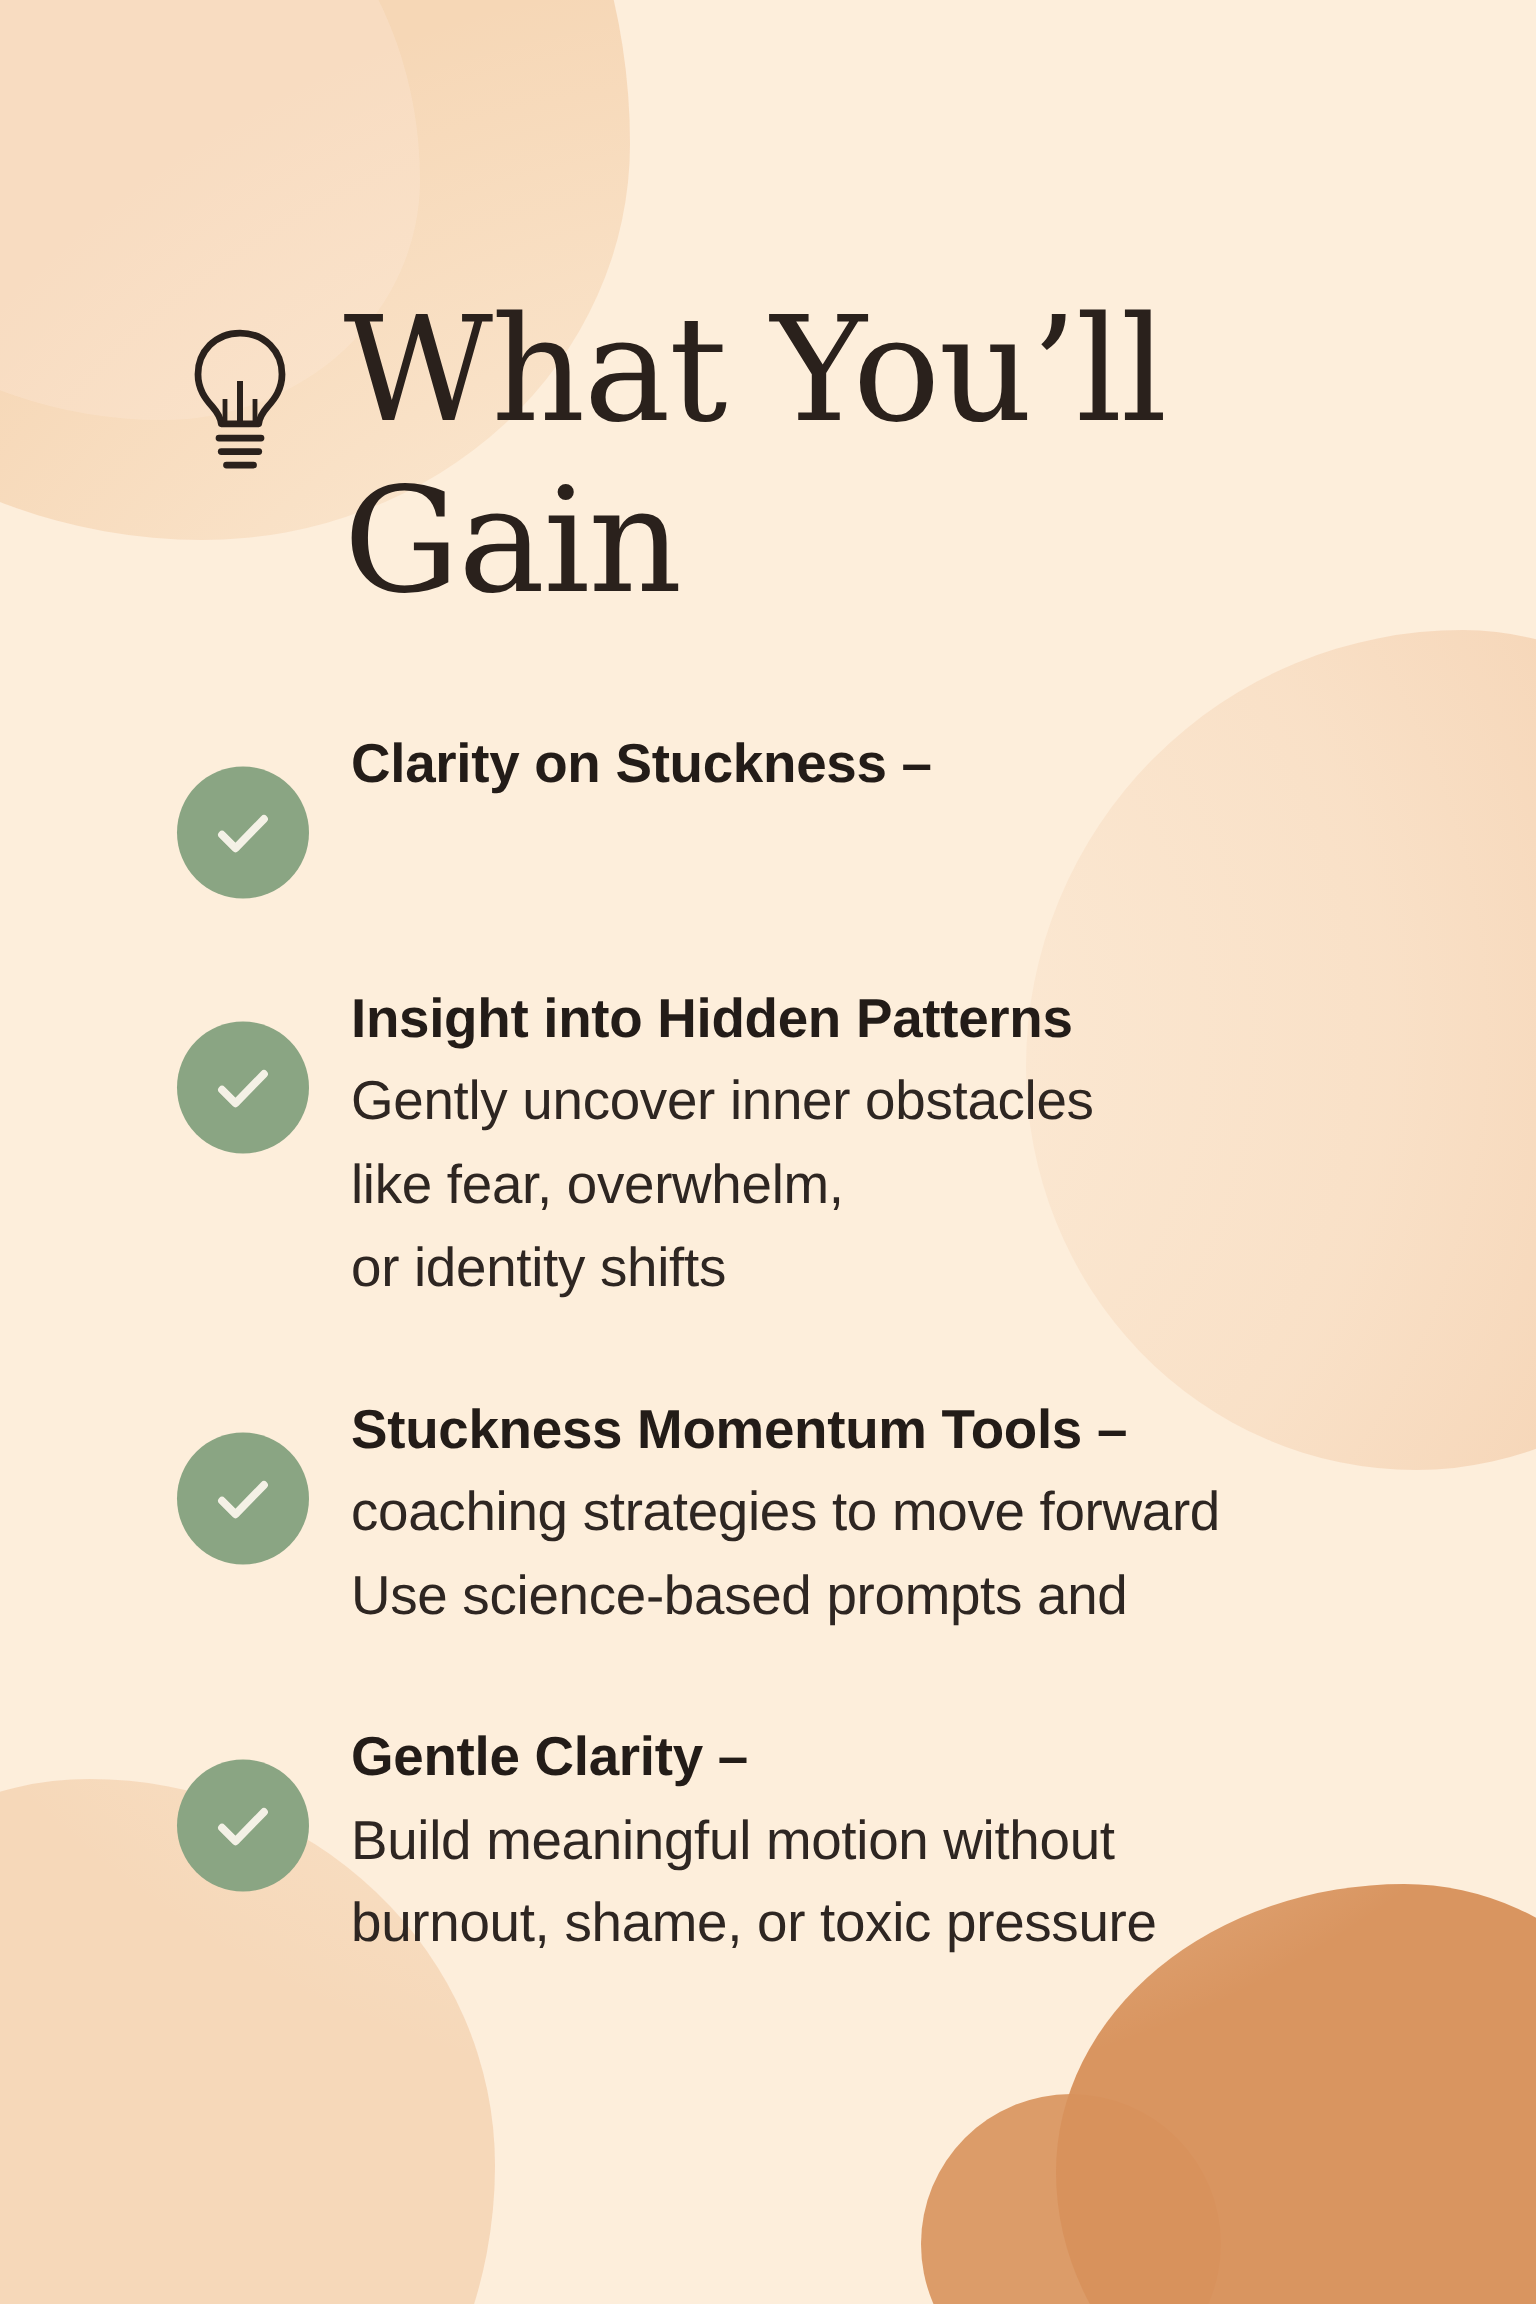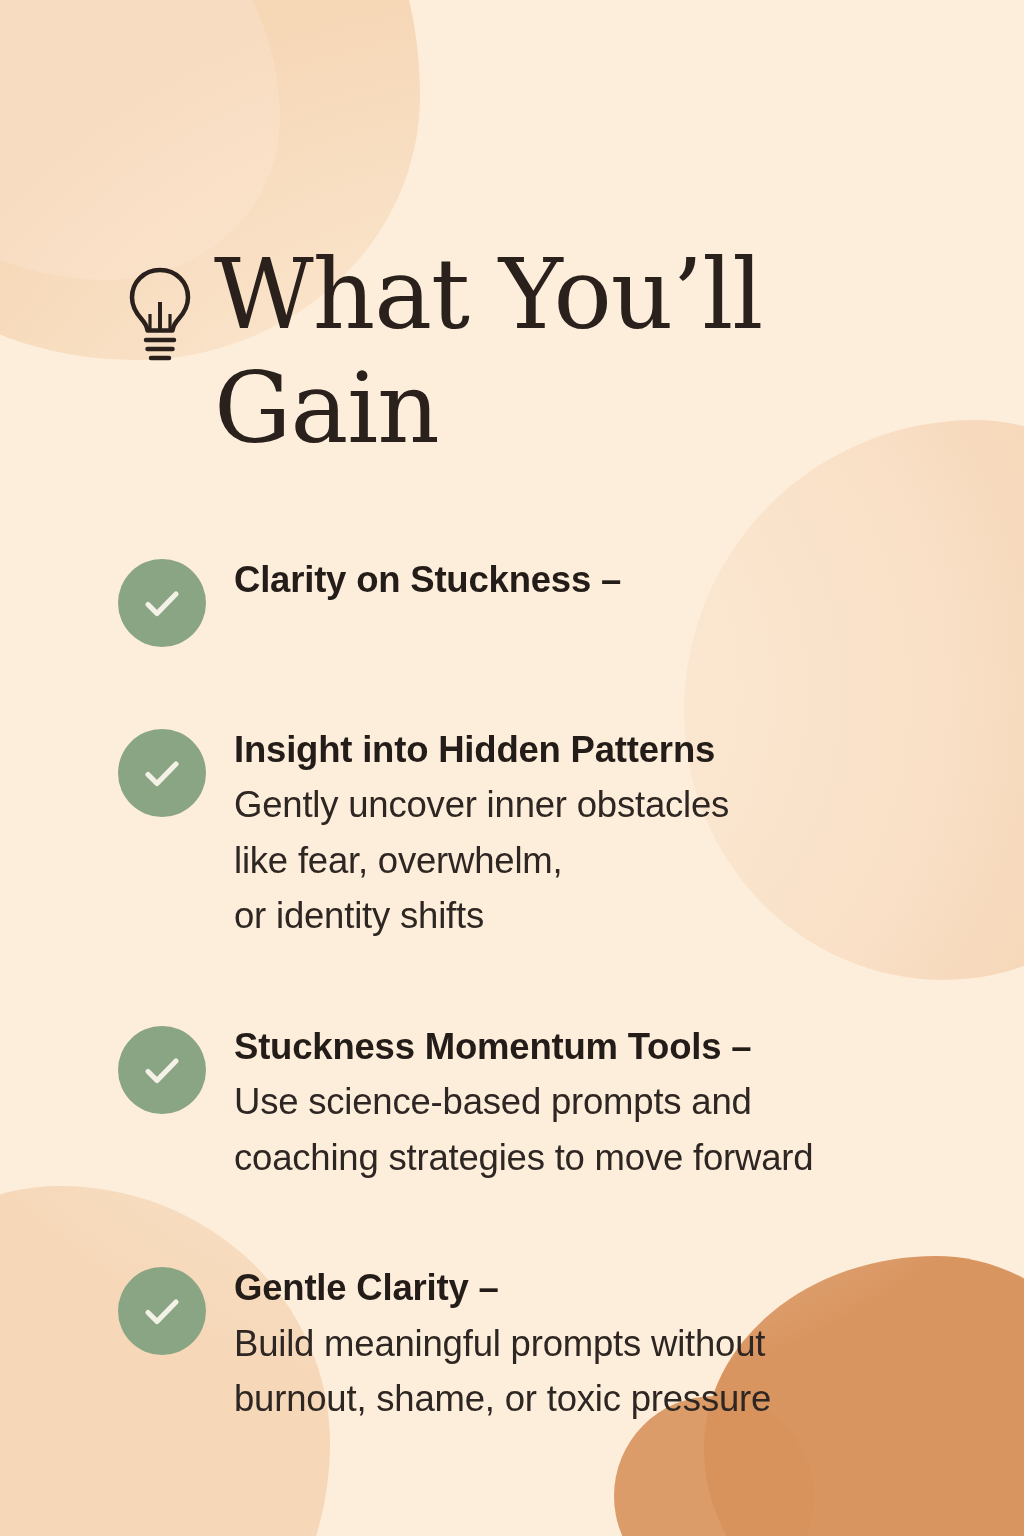--- a/index.html
+++ b/index.html
@@ -92,22 +92,21 @@
   .content {
     position: relative;
     z-index: 3;
     padding: 190px 70px 0 118px;
     box-sizing: border-box;
   }
 
   .title-row {
     display: flex;
     align-items: flex-start;
-    gap: 12px;
-    margin-top: 48px;
+    gap: 27px;
   }
   .bulb-icon {
     flex: 0 0 auto;
     width: 84px;
     margin-top: 24px;
   }
   .bulb-icon svg {
     display: block;
     width: 84px;
     height: 112px;
@@ -149,21 +148,20 @@
     width: 46px;
     height: 46px;
     display: block;
   }
   .item-text {
     color: #2e2622;
     font-size: 36.5px;
     line-height: 1.52;
     max-width: 640px;
     letter-spacing: -0.2px;
-    margin-top: 23px;
   }
   .item-title {
     display: block;
     font-weight: 700;
     color: #231c18;
   }
   .item-desc {
     display: block;
     font-weight: 400;
   }
@@ -232,36 +230,36 @@
 
       <li class="list-item">
         <span class="check-circle">
           <svg viewBox="0 0 46 46" fill="none" xmlns="http://www.w3.org/2000/svg">
             <path d="M9 24.5l9 9L37 14" stroke="#f4f1e6" stroke-width="5.2" stroke-linecap="round" stroke-linejoin="round"></path>
           </svg>
         </span>
         <div class="item-text">
           <span class="item-title">Stuckness Momentum Tools –</span>
           <span class="item-desc">
+            <span class="nl">coaching strategies to move forward</span>
             <span class="nl">Use science-based prompts and</span>
-            <span class="nl">coaching strategies to move forward</span>
           </span>
         </div>
       </li>
 
       <li class="list-item">
         <span class="check-circle">
           <svg viewBox="0 0 46 46" fill="none" xmlns="http://www.w3.org/2000/svg">
             <path d="M9 24.5l9 9L37 14" stroke="#f4f1e6" stroke-width="5.2" stroke-linecap="round" stroke-linejoin="round"></path>
           </svg>
         </span>
         <div class="item-text">
           <span class="item-title">Gentle Clarity –</span>
           <span class="item-desc">
-            <span class="nl">Build meaningful prompts without</span>
+            <span class="nl">Build meaningful motion without</span>
             <span class="nl">burnout, shame, or toxic pressure</span>
           </span>
         </div>
       </li>
 
     </ul>
   </div>
 </div>
 
 </body></html>

